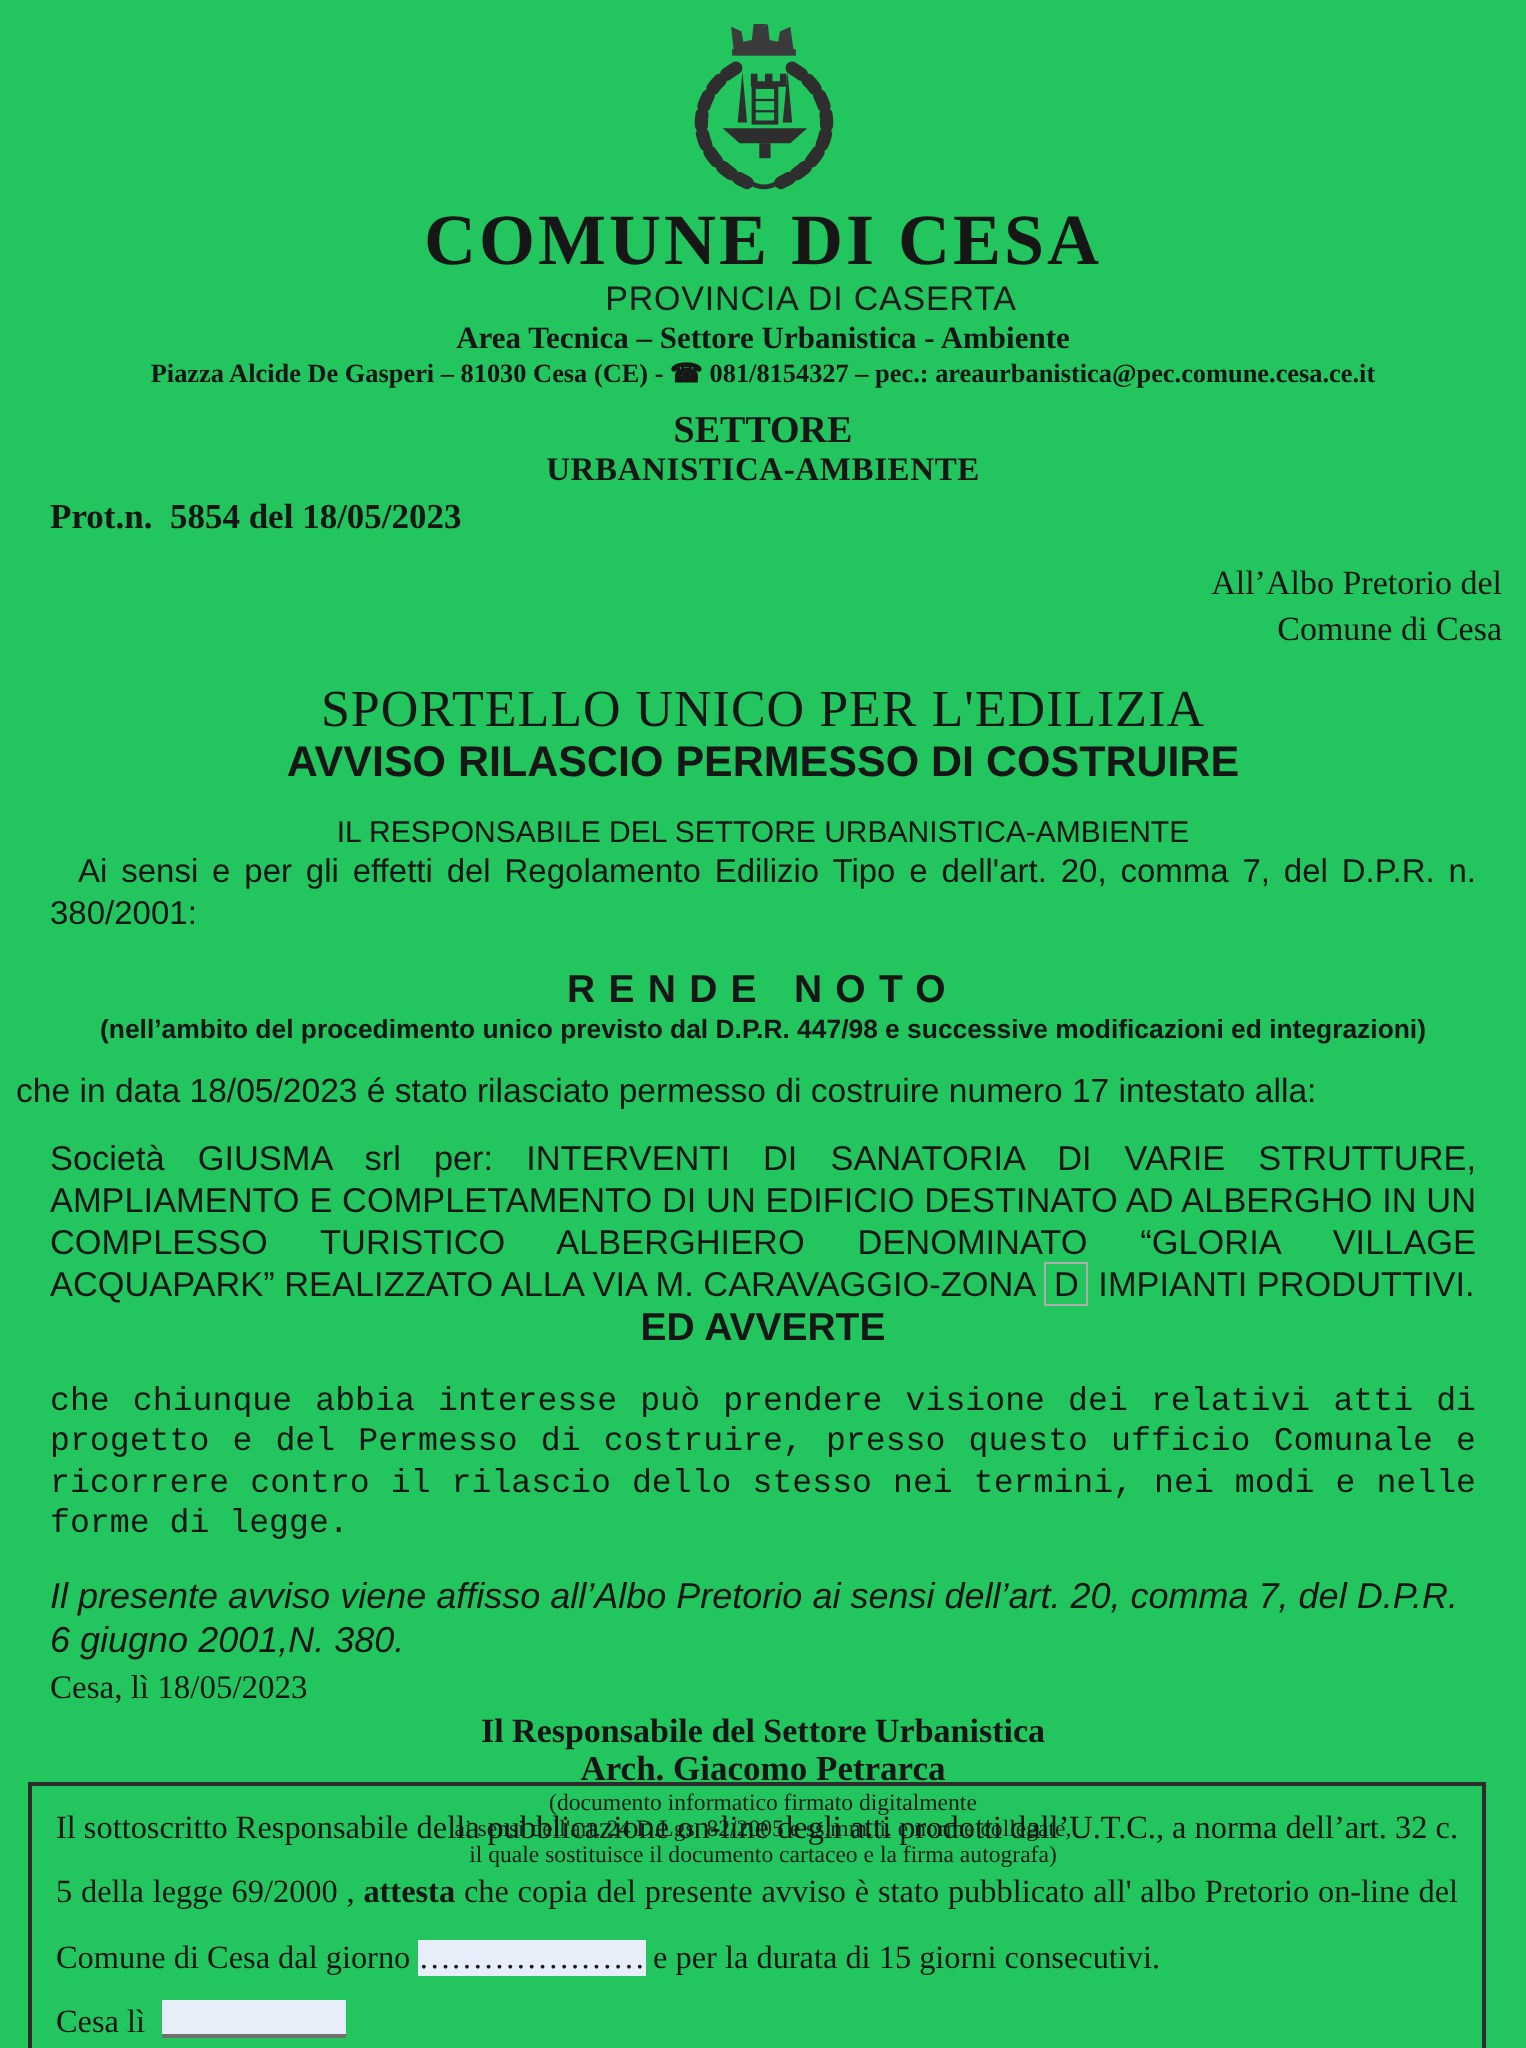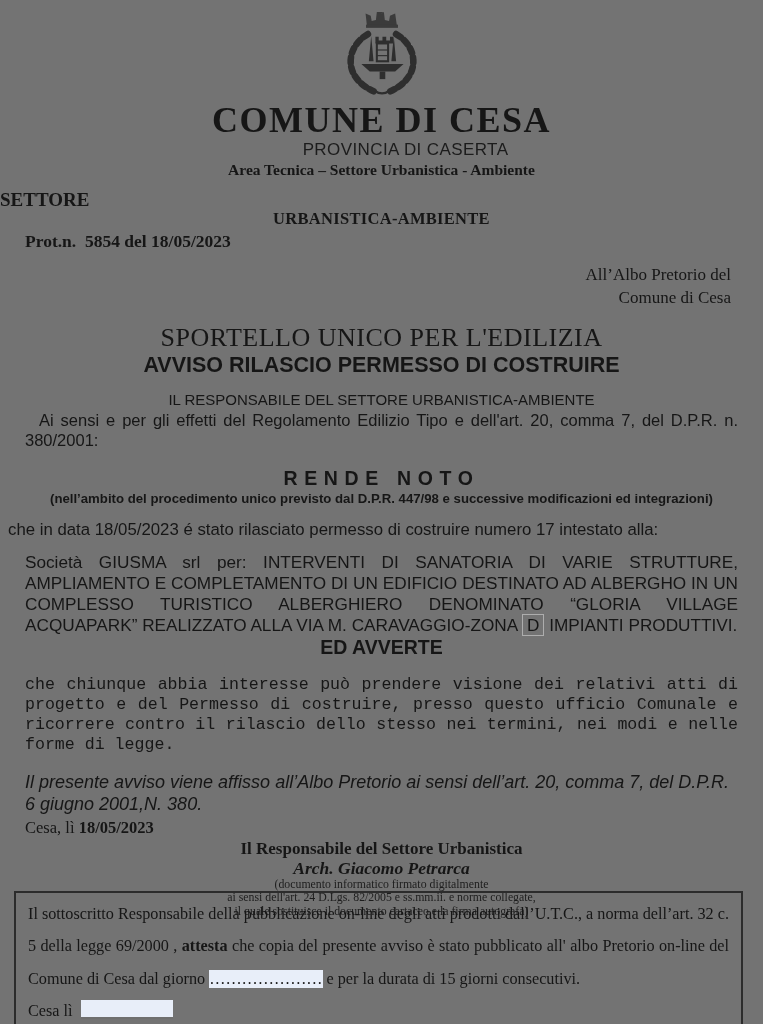--- a/index.html
+++ b/index.html
@@ -1,58 +1,58 @@
 <!DOCTYPE html>
 <html><head>
 <meta charset="utf-8">
 <style>
   html,body{margin:0;padding:0;background:#ffffff;}
   body{width:763px;height:1024px;overflow:hidden;}
-  .page{position:relative;width:763px;height:1024px;background:#737373;color:#161616;
+  .page{position:relative;width:763px;height:1024px;background:#22c55e;color:#161616;
         font-family:"Liberation Serif", serif;overflow:hidden;}
 
   .emblem-wrap{text-align:center;padding-top:4px;height:96px;}
   .emblem-wrap svg{display:inline-block;}
 
   .comune-title{margin-top:2px;text-align:center;font-weight:bold;font-size:36px;line-height:1.0;letter-spacing:1.5px;}
   .provincia{margin-top:3px;text-align:center;font-family:"Liberation Sans",sans-serif;font-size:17px;line-height:1.1;letter-spacing:0.4px;color:#1c1c1c;padding-left:48px;}
   .area-line{margin-top:2px;text-align:center;font-weight:bold;font-size:15.5px;line-height:1.05;}
   .addr-line{margin-top:2px;text-align:center;font-weight:bold;font-size:13.2px;line-height:1.1;}
 
-  .settore1{margin-top:12px;text-align:left;font-weight:bold;font-size:19px;line-height:1.05;}
+  .settore1{margin-top:12px;text-align:center;font-weight:bold;font-size:19px;line-height:1.05;}
   .settore2{margin-top:0;text-align:center;font-weight:bold;font-size:16.5px;line-height:1.05;letter-spacing:0.3px;}
 
   .prot-line{margin-top:4px;padding-left:25px;font-weight:bold;font-size:17.5px;line-height:1.15;white-space:pre-wrap;}
 
-  .albo{margin-top:13px;padding-right:32px;text-align:right;font-size:17px;line-height:1.35;}
+  .albo{margin-top:13px;padding-right:12px;text-align:right;font-size:17px;line-height:1.35;}
 
   .h-sportello{margin-top:14px;text-align:center;font-size:26px;line-height:1.1;letter-spacing:0.5px;}
   .h-avviso{margin-top:1px;text-align:center;font-family:"Liberation Sans",sans-serif;font-weight:bold;font-size:21.5px;line-height:1.1;}
 
   .h-resp{margin-top:14px;text-align:center;font-family:Liberation Sans, sans-serif;font-size:15px;line-height:1.15;}
   .p-premise{margin-top:1px;padding:0 25px;font-family:"Liberation Sans",sans-serif;font-size:16.5px;line-height:1.26;text-align:justify;text-indent:14px;}
 
   .h-rende{margin-top:17px;text-align:center;font-family:"Liberation Sans",sans-serif;font-weight:bold;font-size:19.5px;letter-spacing:0.34em;line-height:1.1;}
   .p-rende-sub{margin-top:1px;text-align:center;font-family:"Liberation Sans",sans-serif;font-weight:bold;font-size:13.2px;line-height:1.15;}
 
   .p-issue{margin-top:14px;padding:0 8px;font-family:"Liberation Sans",sans-serif;font-size:16.8px;line-height:1.22;}
 
   .p-subject{margin-top:12px;padding:0 25px;font-family:"Liberation Sans",sans-serif;font-size:17.2px;line-height:1.22;text-align:justify;}
   .boxed-letter{border:1px solid #adadad;padding:0 4px;}
 
   .h-avverte{margin-top:0;text-align:center;font-family:"Liberation Sans",sans-serif;font-weight:bold;font-size:19.5px;line-height:1.15;}
 
   .p-warning{margin-top:16px;padding:0 25px;font-family:Liberation Mono, monospace;font-size:16.6px;line-height:1.22;text-align:justify;}
   .p-posting{margin-top:16px;padding:0 25px;font-family:"Liberation Sans",sans-serif;font-size:18px;line-height:1.22;font-style:italic;}
   .p-placedate{margin-top:2px;padding:0 25px;font-size:16.5px;line-height:1.2;}
-  .p-placedate .date{font-weight:bold;}
+  .p-placedate .date{font-weight:normal;}
 
   .sig-block{margin-top:2px;text-align:center;}
   .sig-role{font-weight:bold;font-size:17px;line-height:1.15;}
-  .sig-name{font-weight:bold;font-style:italic;font-size:17.5px;line-height:1.1;}
+  .sig-name{font-weight:bold;font-size:17.5px;line-height:1.1;}
   .sig-note{font-size:11.8px;line-height:1.13;color:#1d1d1d;}
 
   .pub-box{position:absolute;left:14px;width:701px;top:891px;height:170px;
            border:2px solid #2c2c2c;border-bottom:none;padding:5px 12px 0 12px;
            font-size:16.2px;line-height:2.0;}
   .pub-box .attesta{font-weight:bold;}
   .pub-text{text-align:justify;}
   .dots-field{background:#e8eef9;}
   .blank-field{display:inline-block;width:92px;height:17px;background:#e8eef9;
                border-bottom:2px solid #6f6f6f;vertical-align:-3px;margin-left:8px;}
@@ -85,20 +85,21 @@
         <path d="M65 61 L67.5 34 L70 61 Z" fill="#2e2e2e"></path>
         <path d="M33 64 h45 l-9 8 h-27 z" fill="#2e2e2e"></path>
         <rect x="52.5" y="72" width="6" height="8" fill="#2e2e2e"></rect>
       </g>
     </svg>
   </div>
 
   <div class="comune-title">COMUNE DI CESA</div>
   <div class="provincia">PROVINCIA DI CASERTA</div>
   <div class="area-line">Area Tecnica – Settore Urbanistica - Ambiente</div>
+  <div class="addr-line">Piazza Alcide De Gasperi  – 81030 Cesa (CE) - ☎ 081/8154327 – pec.: areaurbanistica@pec.comune.cesa.ce.it</div>
 
   <div class="settore1">SETTORE</div>
   <div class="settore2">URBANISTICA-AMBIENTE</div>
 
   <div class="prot-line">Prot.n.  5854 del 18/05/2023</div>
 
   <div class="albo">
     <div>All’Albo Pretorio del</div>
     <div>Comune di Cesa</div>
   </div>

